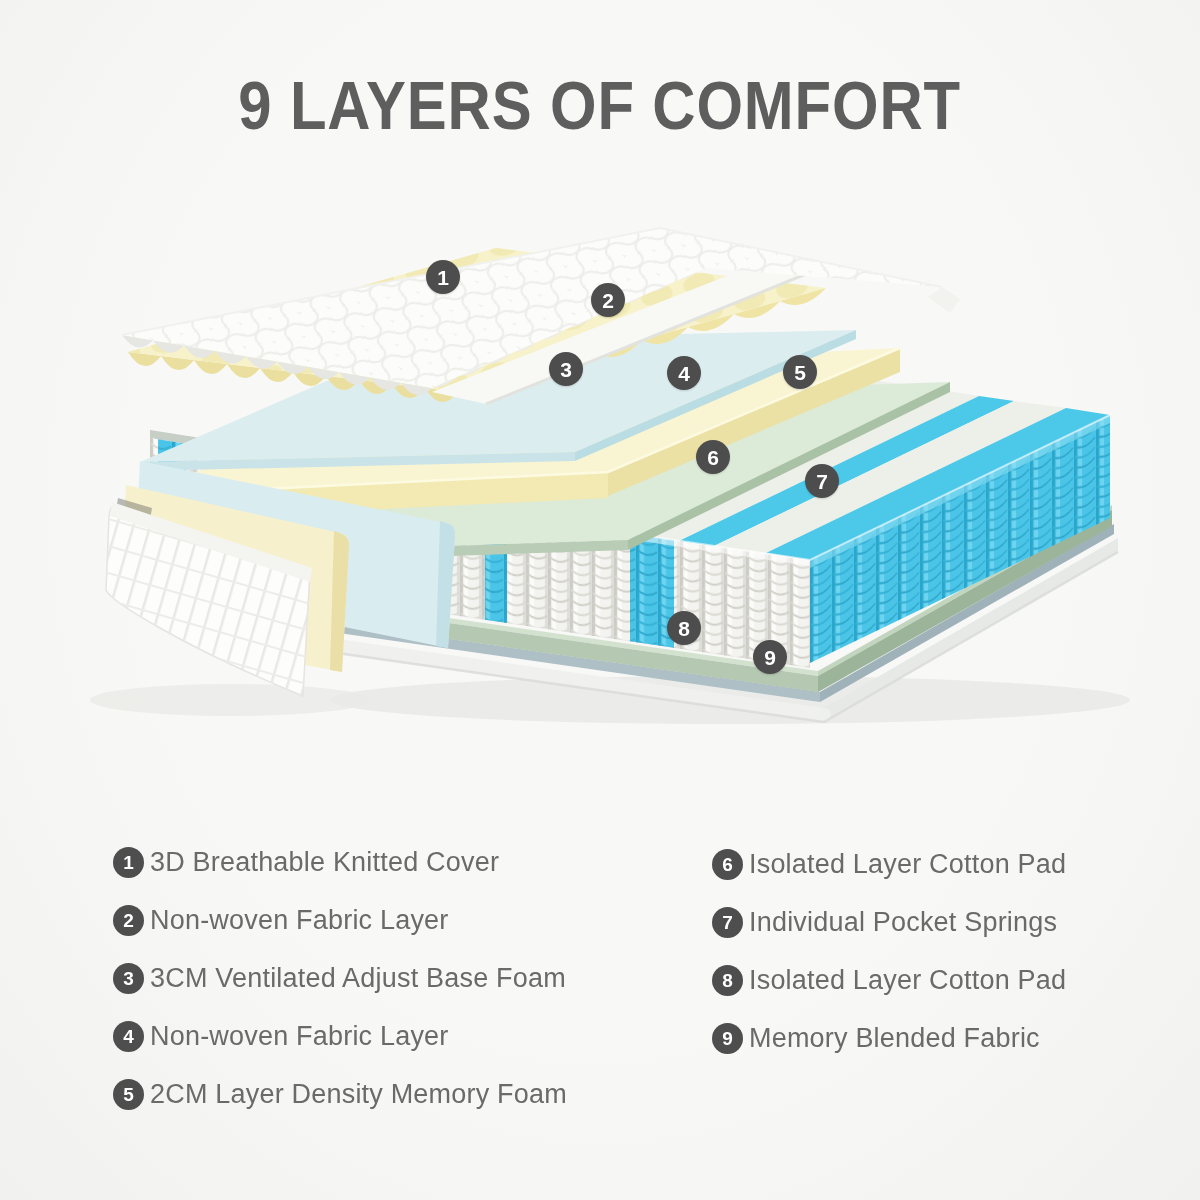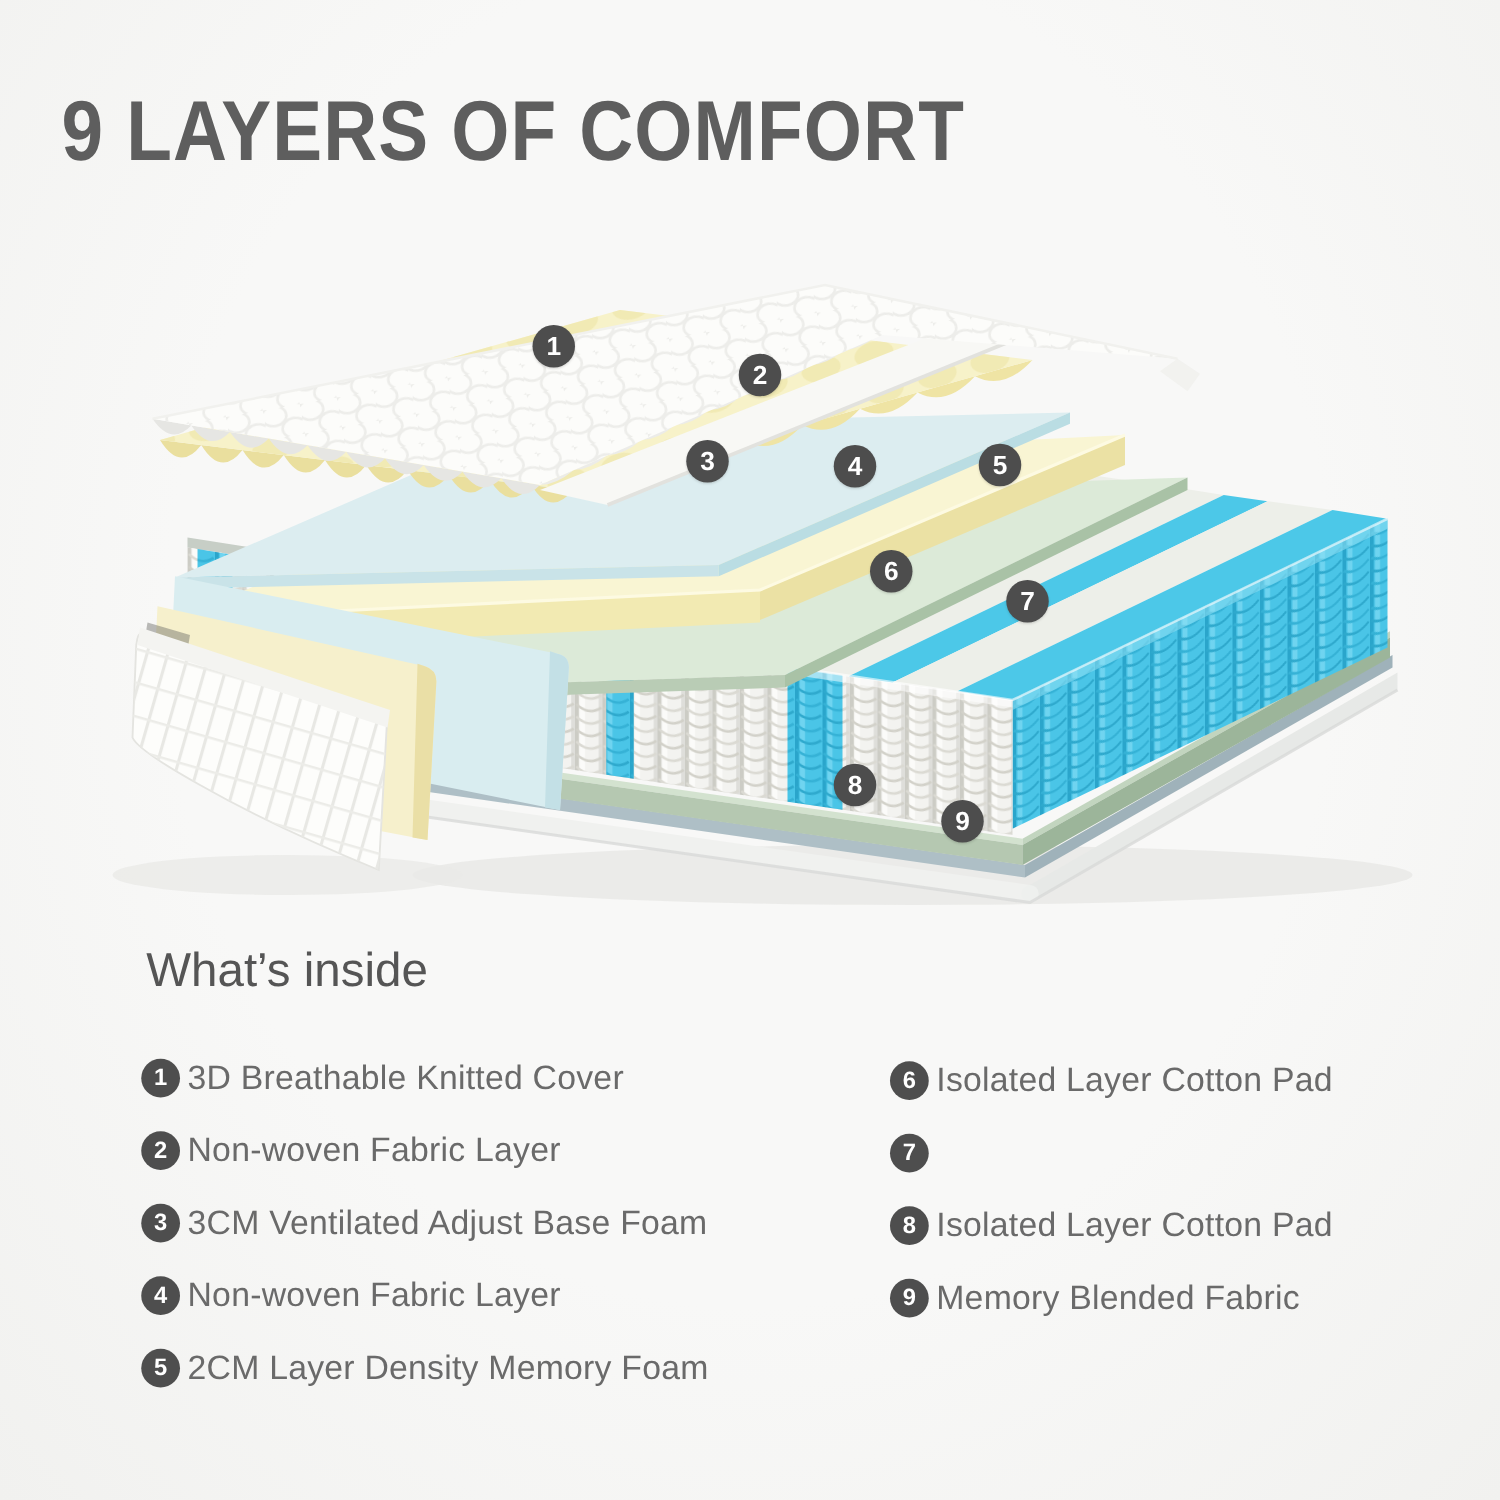--- a/index.html
+++ b/index.html
@@ -2,21 +2,21 @@
 <html><head>
 <meta charset="utf-8">
 <style>
   html,body{margin:0;padding:0;}
   .stage{
     position:relative;width:1200px;height:1200px;overflow:hidden;
     background:radial-gradient(ellipse at 50% 42%, #f8f8f7 55%, #f1f1ef 100%);
     font-family:"Liberation Sans","DejaVu Sans",sans-serif;
   }
   
-  .title{position:absolute;top:66px;left:0;width:1200px;text-align:left;
+  .title{position:absolute;top:66px;left:0;width:1200px;text-align:center;
     font-size:68px;font-weight:700;color:#5e5e5e;letter-spacing:1px;white-space:nowrap;}
   .title .squeeze{display:inline-block;transform:scaleX(.88);transform-origin:50% 50%;}
   
   .diagram{position:absolute;left:0;top:0;width:1200px;height:760px;}
   .diagram svg{position:absolute;left:0;top:0;}
   .dbadge{
     position:absolute;width:34px;height:34px;border-radius:50%;
     background:#4d4d4d;color:#fff;font-size:21px;font-weight:700;
     display:flex;align-items:center;justify-content:center;line-height:1;
     box-shadow:0 1px 2px rgba(0,0,0,.15);
@@ -203,21 +203,20 @@
     <div class="dbadge b2">2</div>
     <div class="dbadge b3">3</div>
     <div class="dbadge b4">4</div>
     <div class="dbadge b5">5</div>
     <div class="dbadge b6">6</div>
     <div class="dbadge b7">7</div>
     <div class="dbadge b8">8</div>
     <div class="dbadge b9">9</div>
   </div>
 
-  <div class="whats">What’s inside</div>
 
   <div class="legend-col left">
     <div class="lrow">
       <span class="lbadge">1</span>
       <span class="llabel">3D Breathable Knitted Cover</span>
     </div>
     <div class="lrow">
       <span class="lbadge">2</span>
       <span class="llabel">Non-woven Fabric Layer</span>
     </div>
@@ -235,20 +234,21 @@
     </div>
   </div>
 
   <div class="legend-col right">
     <div class="lrow">
       <span class="lbadge">6</span>
       <span class="llabel">Isolated Layer Cotton Pad</span>
     </div>
     <div class="lrow">
       <span class="lbadge">7</span>
+      <span class="llabel">Individual Pocket Springs</span>
     </div>
     <div class="lrow">
       <span class="lbadge">8</span>
       <span class="llabel">Isolated Layer Cotton Pad</span>
     </div>
     <div class="lrow">
       <span class="lbadge">9</span>
       <span class="llabel">Memory Blended Fabric</span>
     </div>
   </div>

